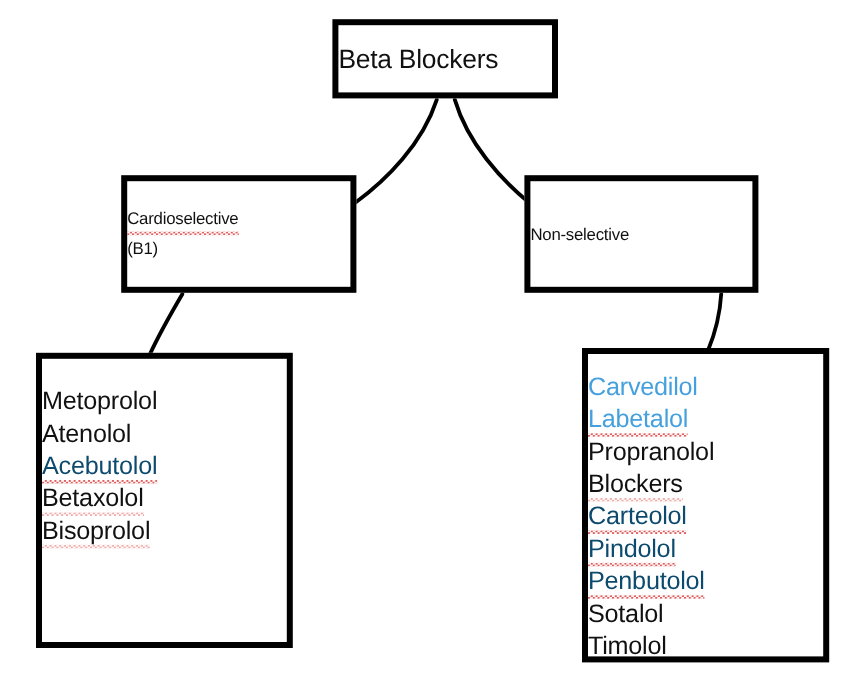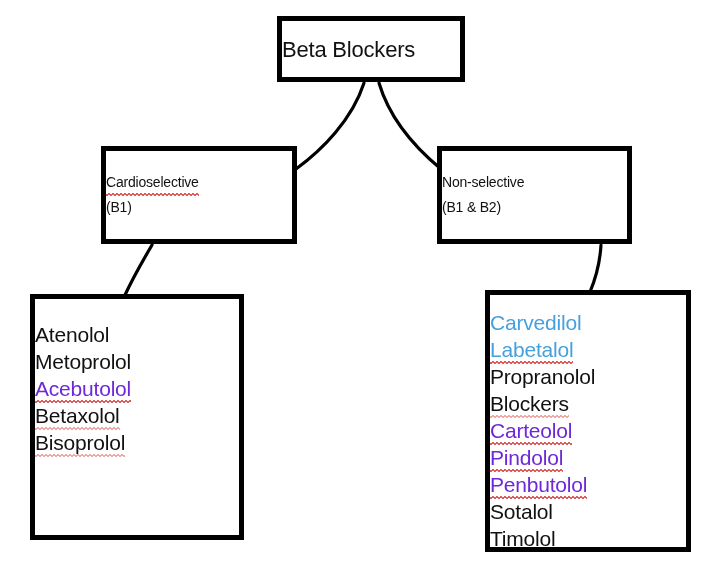--- a/index.html
+++ b/index.html
@@ -87,21 +87,21 @@
   }
   .drug-line {
     font-size: 21px;
     line-height: 27px;
     color: #111111;
     white-space: nowrap;
     text-align: center;
     letter-spacing: -0.2px;
   }
   .drug-line.orange {
-    color: #6d28d9;
+    color: #0c4a6e;
   }
   .drug-line.blue {
     color: #46A0DE;
   }
   
   .squiggle {
     position: relative;
     display: inline-block;
   }
   .squiggle::after {
@@ -136,26 +136,25 @@
     <div class="node-line">Beta Blockers</div>
   </div>
 
   <div class="node-box" id="node-cardioselective">
     <div class="node-line"><span class="squiggle">Cardioselective</span></div>
     <div class="node-line">(B1)</div>
   </div>
 
   <div class="node-box" id="node-nonselective">
     <div class="node-line">Non-selective</div>
-    <div class="node-line">(B1 &amp; B2)</div>
   </div>
 
   <div class="node-box" id="node-cardioselective-drugs">
+      <div class="drug-line">Metoprolol</div>
       <div class="drug-line">Atenolol</div>
-      <div class="drug-line">Metoprolol</div>
       <div class="drug-line orange"><span class="squiggle">Acebutolol</span></div>
       <div class="drug-line"><span class="squiggle faint">Betaxolol</span></div>
       <div class="drug-line"><span class="squiggle faint">Bisoprolol</span></div>
     </div>
 
   <div class="node-box" id="node-nonselective-drugs">
       <div class="drug-line blue">Carvedilol</div>
       <div class="drug-line blue"><span class="squiggle">Labetalol</span></div>
       <div class="drug-line">Propranolol</div>
       <div class="drug-line"><span class="squiggle faint">Blockers</span></div>

